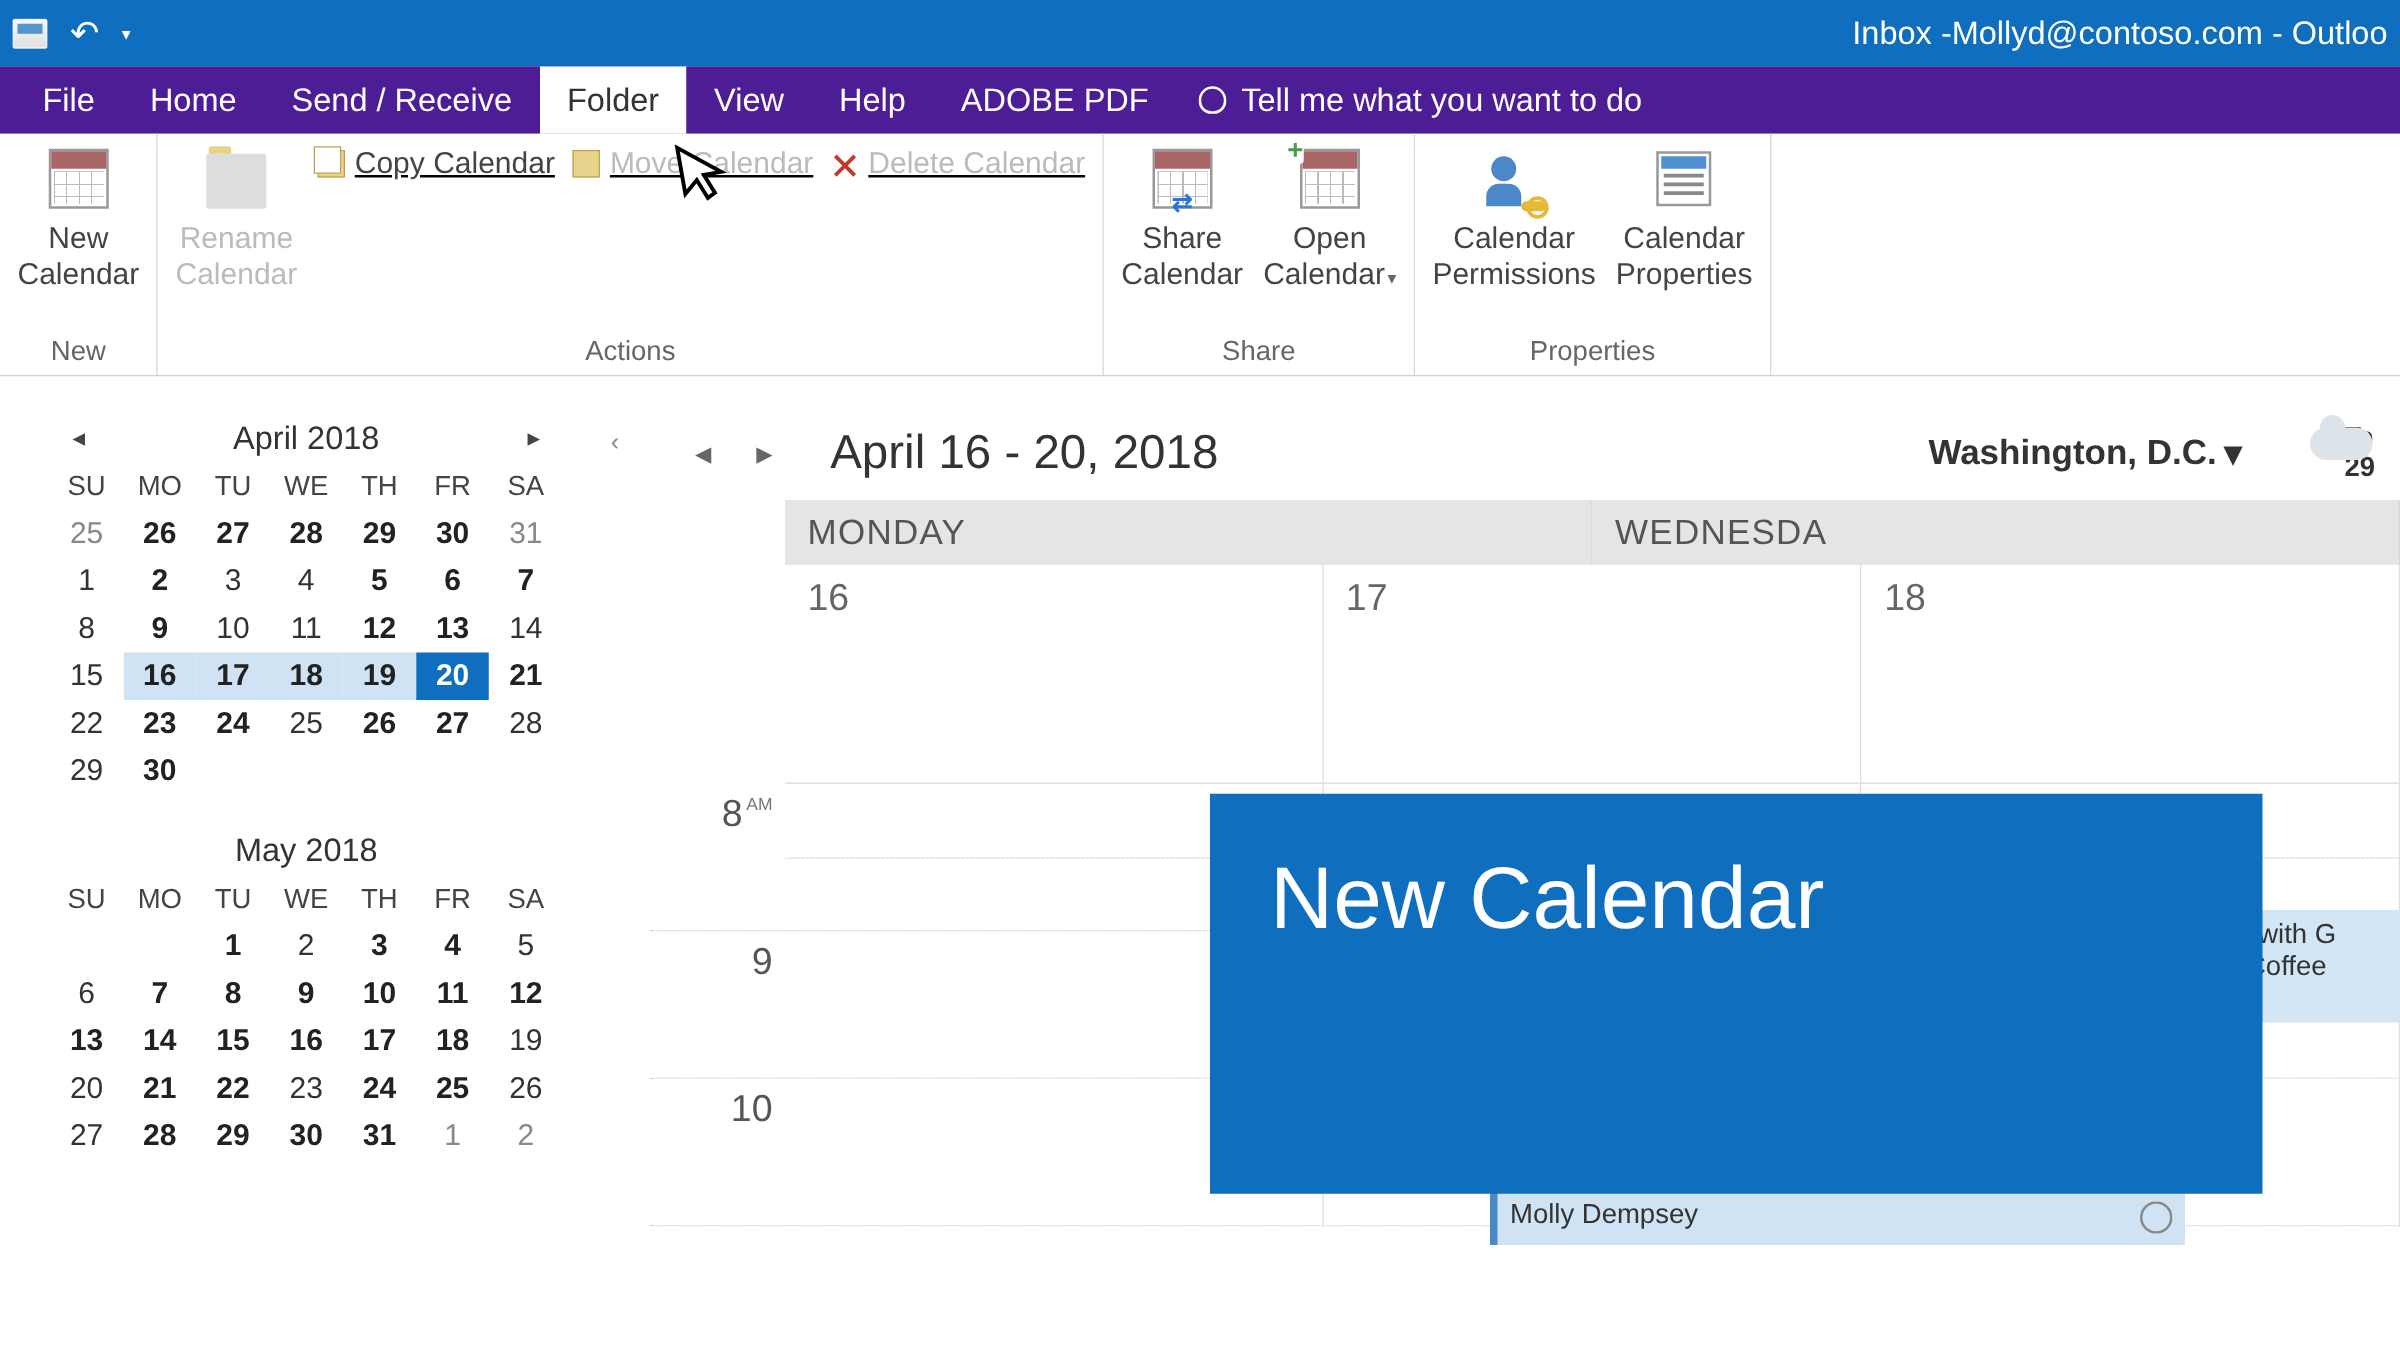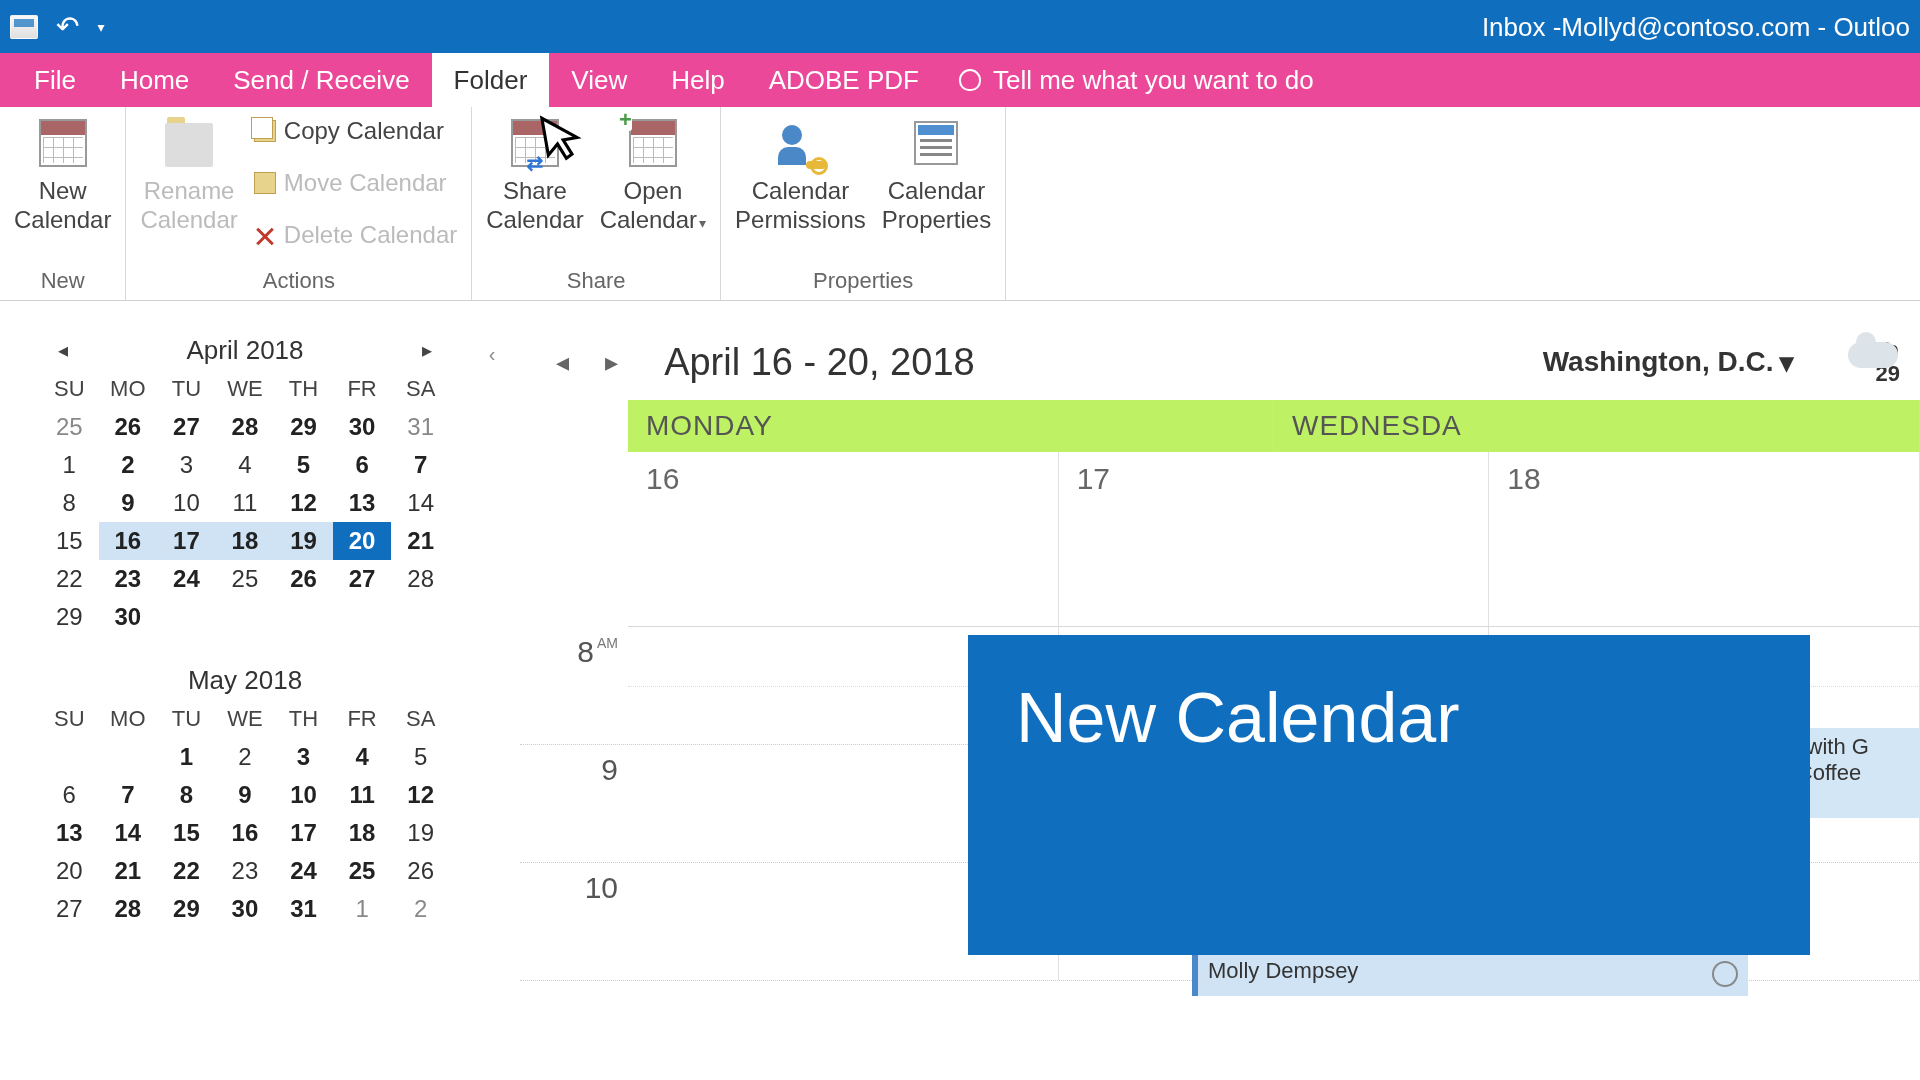--- a/index.html
+++ b/index.html
@@ -8,21 +8,21 @@
 
 .titlebar { background: #106ebe; height: 53px; display: flex; align-items: center; padding: 0 10px; color: #fff; position: relative; }
 .qat { display: flex; align-items: center; gap: 18px; }
 .qat-icon { width: 28px; height: 24px; border: 1px solid rgba(255,255,255,0.5); border-radius: 2px; background: linear-gradient(#f8f8f8,#e0e0e0); position: relative; }
 .qat-icon::after { content:''; position:absolute; top:3px; left:3px; right:3px; height:8px; background:#106ebe; opacity:0.7;}
 .undo { font-size: 28px; color: #fff; }
 .qat-drop { color: #fff; font-size: 14px; }
 .title-text { position: absolute; right: 10px; top: 50%; transform: translateY(-50%); font-size: 26px; color: #fff; white-space: nowrap; }
 
 
-.tab-row { background: #ec4899; height: 54px; display: flex; align-items: stretch; padding-left: 12px; text-align: center; }
+.tab-row { background: #4c1d95; height: 54px; display: flex; align-items: stretch; padding-left: 12px; text-align: center; }
 .tab { color: #fff; font-size: 26px; padding: 0 22px; display: flex; align-items: center; cursor: pointer; }
 .tab.active { background: #fff; color: #333; }
 .tell-me { display: flex; align-items: center; gap: 12px; color: #fff; font-size: 26px; padding-left: 18px; }
 .bulb { width: 22px; height: 22px; border: 2px solid #fff; border-radius: 50% 50% 45% 45%; position: relative; }
 
 
 .ribbon { background: #fff; border-bottom: 1px solid #d0d0d0; height: 194px; display: flex; }
 .ribbon-group { border-right: 1px solid #d8d8d8; display: flex; flex-direction: column; justify-content: space-between; padding: 6px 8px 0 8px; }
 .group-label { text-align: center; color: #666; font-size: 22px; padding: 4px 0 6px 0; }
 .group-body { display: flex; align-items: flex-start; gap: 4px; }
@@ -80,21 +80,21 @@
 .nav-btn { font-size:26px; color:#666; cursor:pointer; padding:4px 8px;}
 .range-title { font-size:38px; color:#333; margin-left:18px;}
 .spacer{flex:1;}
 .location { font-size:28px; color:#333; font-weight:700; display:flex; align-items:center; gap:6px;}
 .weather { display:flex; align-items:center; gap:8px; margin-left:20px; font-size:22px; color:#333;}
 .sun { width:44px; height:44px; border-radius:50%; background:radial-gradient(circle at 30% 30%, #ffe070, #f0b030); position:relative;}
 .cloud { width:50px; height:26px; background:#dce4ea; border-radius:20px; position:absolute; bottom:-6px; left:14px;}
 .cloud::before{content:'';position:absolute;top:-10px;left:8px;width:20px;height:20px;background:#dce4ea;border-radius:50%;}
 
 .day-headers { display:flex; margin-left:108px; }
-.day-h { flex:1; background:#bef264; padding:10px 18px; font-size:28px; color:#555; letter-spacing:1px; border-right:1px solid #cdd9e2;}
+.day-h { flex:1; background:#e5e5e5; padding:10px 18px; font-size:28px; color:#555; letter-spacing:1px; border-right:1px solid #cdd9e2;}
 .day-nums { display:flex; margin-left:108px; border-bottom:1px solid #d8d8d8;}
 .day-n { flex:1; padding:10px 18px 130px 18px; font-size:30px; color:#666; border-right:1px solid #e0e0e0;}
 
 .time-grid { position:relative; margin-left:0; }
 .time-row { display:flex; border-bottom:1px dotted #ccc; height:118px;}
 .time-label { width:108px; text-align:right; font-size:30px; color:#555; padding:8px 10px 0 0; position:relative;}
 .time-label sup { font-size:14px; vertical-align: top; margin-left:3px; color:#777;}
 .time-cols { flex:1; display:flex; }
 .time-col { flex:1; border-right:1px solid #e0e0e0; position:relative;}
 .half-line { position:absolute; left:108px; right:0; top:59px; border-top:1px dotted #ddd;}
@@ -155,21 +155,21 @@
 
   <div class="ribbon-group">
     <div class="group-body">
       <div class="big-btn disabled">
         <div class="ic-box">
             <div class="ic-folder"></div>
           </div>
         <span style="white-space:pre-line">Rename
 Calendar</span>
       </div>
-      <div style="display:flex;flex-direction:column;gap:16px;">
+      <div style="display:flex;flex-direction:row;gap:2px;text-decoration:underline;">
         <div class="small-btn">
             <span class="si copy"></span>
             <span>Copy Calendar</span>
           </div>
         <div class="small-btn disabled">
             <span class="si move"></span>
             <span>Move Calendar</span>
           </div>
         <div class="small-btn disabled">
             <span class="si del"></span>

